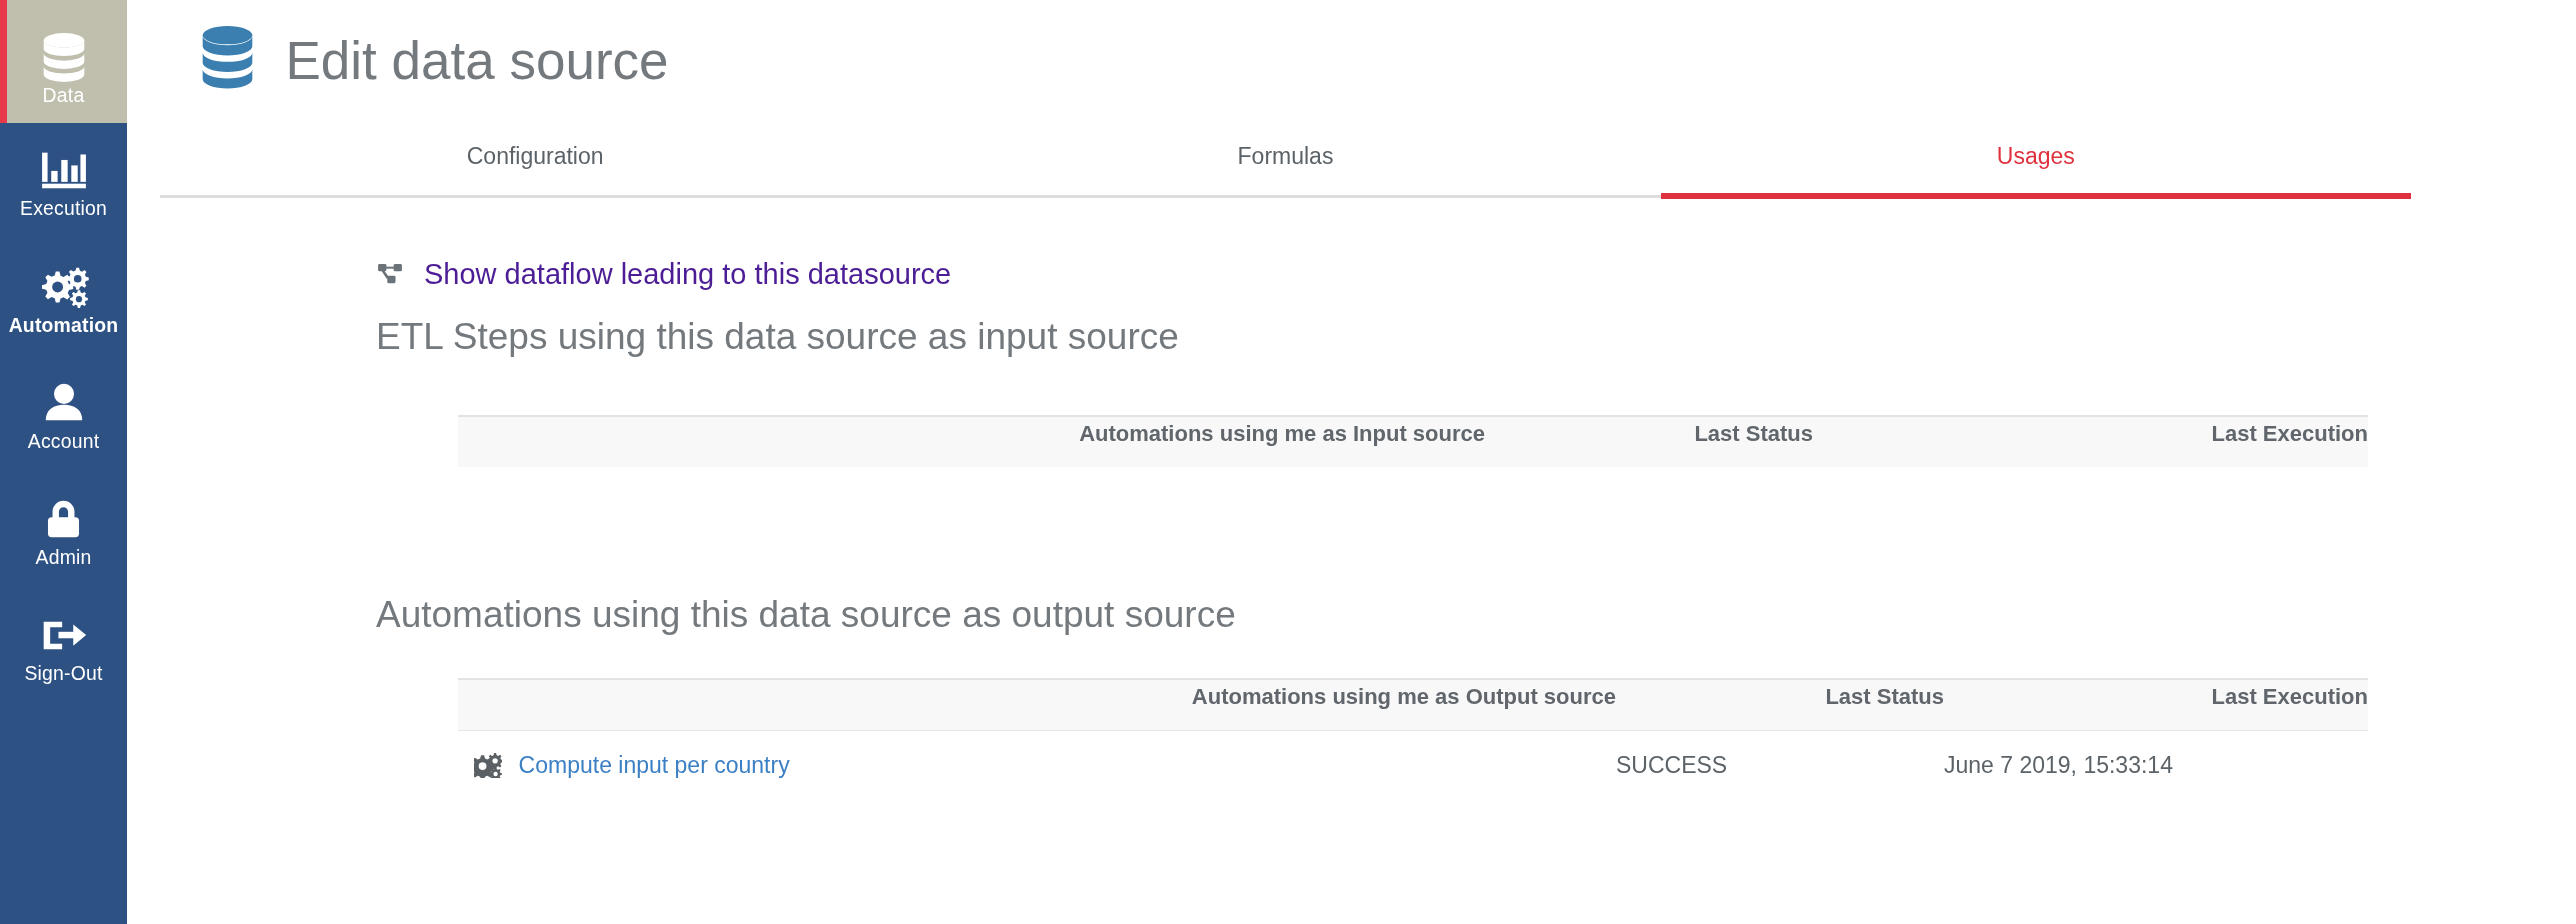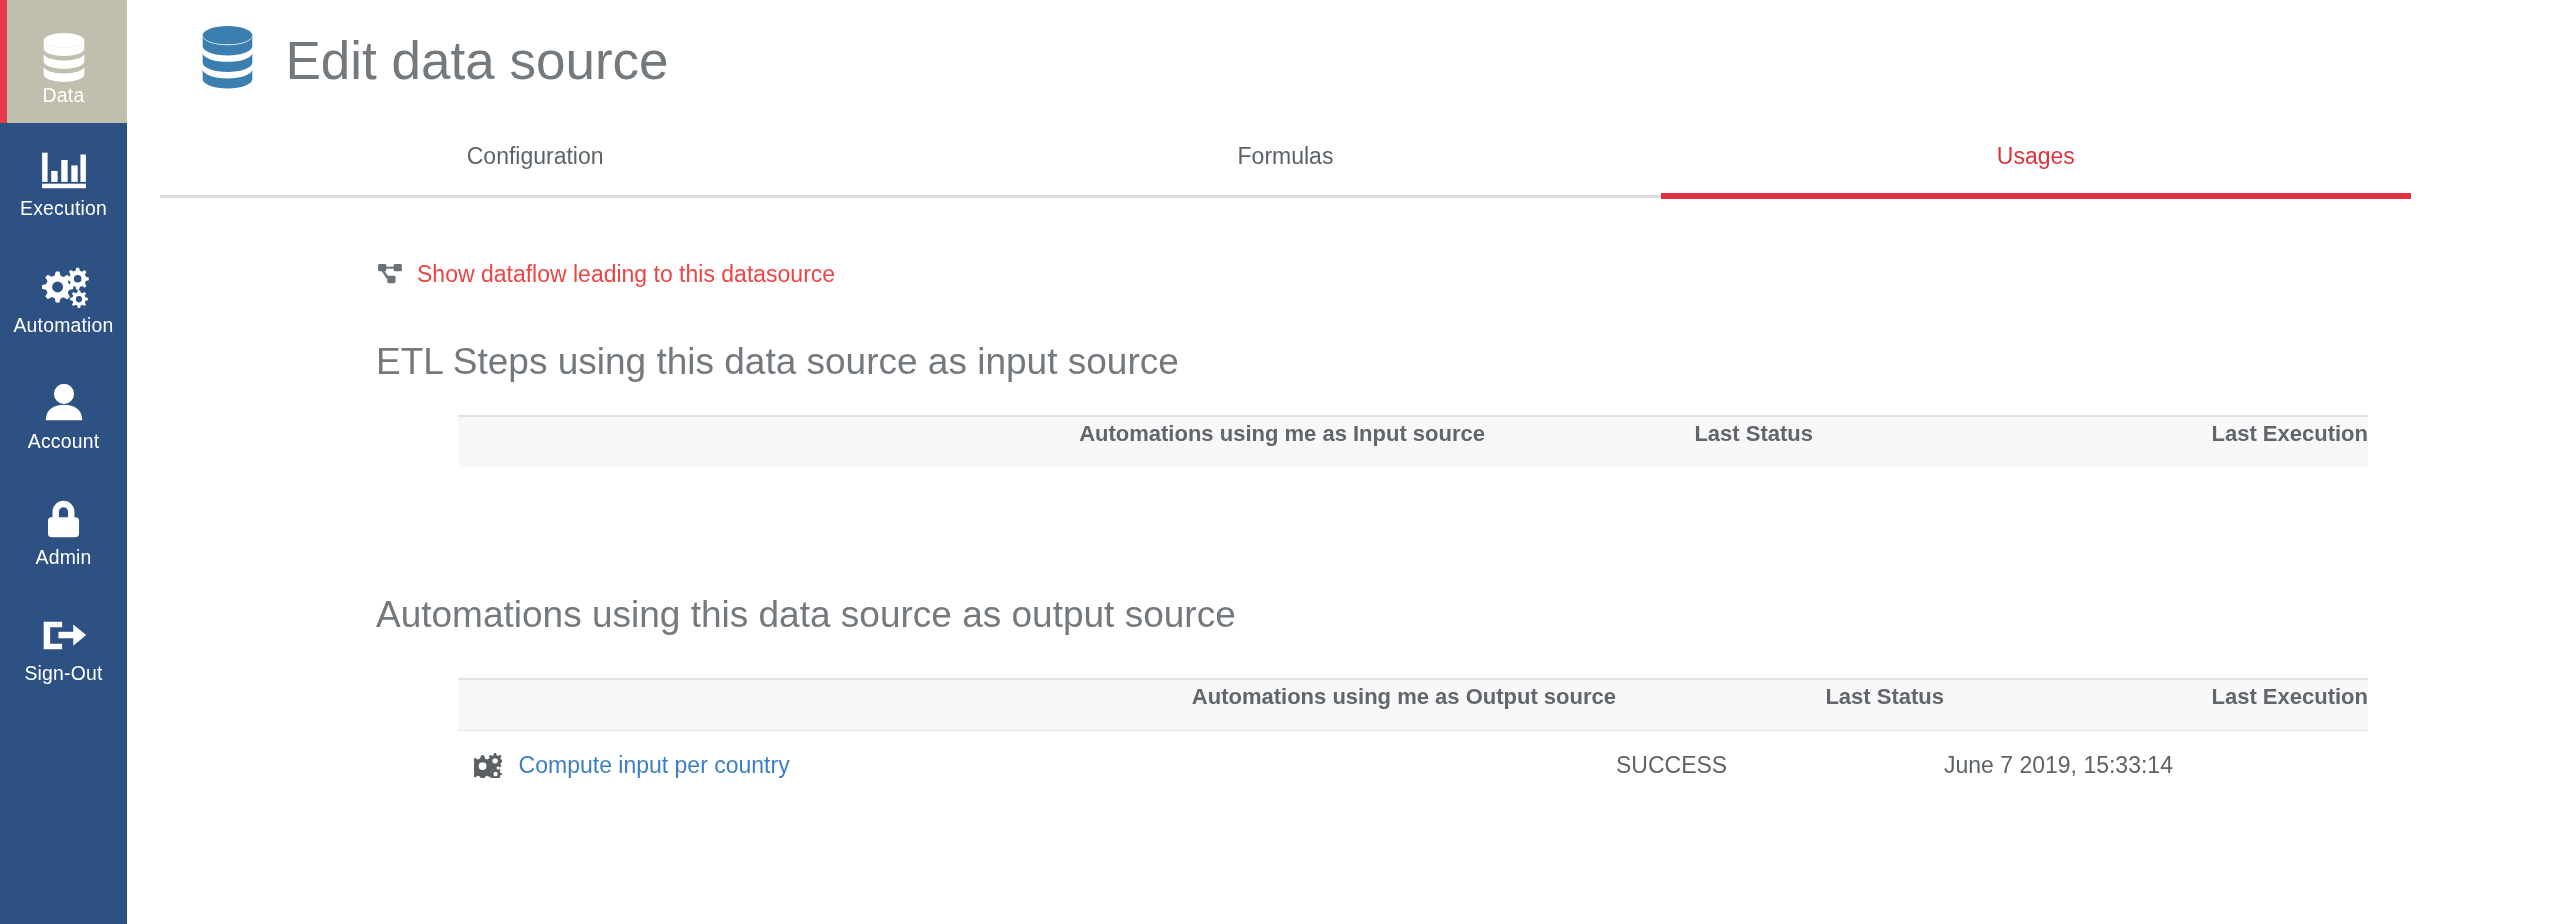--- a/index.html
+++ b/index.html
@@ -68,21 +68,21 @@
     left: 0; top: 0;
     width: 6.5px;
     height: 100%;
     background: #e8394a;
   }
   .nav-item svg { display: block; }
 
   
   .nav-data      { height: 123px; padding-top: 28px; }
   .nav-dashboards{ height: 118px; }
-  .nav-automation{ height: 116px; }
+  .nav-automation{ height: 116px; font-weight: bold; }
   .nav-flow      { height: 116px; }
   .nav-account   { height: 116px; }
   .nav-admin     { height: 116px; }
   .nav-signout   { height: 116px; }
 
   
   #main {
     position: absolute;
     left: 127px; top: 0;
     width: 2449px;
@@ -168,39 +168,39 @@
     position: absolute;
     left: 249px;
     top: 39px;
     display: flex;
     align-items: center;
     cursor: pointer;
     text-decoration: none;
   }
   #dataflow-icon-wrap { width: 28px; height: 24px; display:flex; align-items:center; justify-content:center; }
   #dataflow-label {
-    margin-left: 13px;
-    color: #ef4444;
-    font-size: 23px;
+    margin-left: 20px;
+    color: #4c1d95;
+    font-size: 29px;
     line-height: 28px;
     font-family: "Liberation Sans", sans-serif;
     white-space: nowrap;
   }
 
   .section-heading {
     position: absolute;
     left: 249px;
     font-size: 37px;
     line-height: 44px;
     font-weight: 400;
     color: #74797e;
     font-family: "Liberation Sans", sans-serif;
     white-space: nowrap;
   }
-  #heading-input  { top: 119px; }
+  #heading-input  { top: 94px; }
   #heading-output { top: 372px; }
 
   .usage-table {
     position: absolute;
     left: 331px;
     width: 1910px;
     border-collapse: collapse;
     table-layout: fixed;
     font-family: "Liberation Sans", sans-serif;
   }

